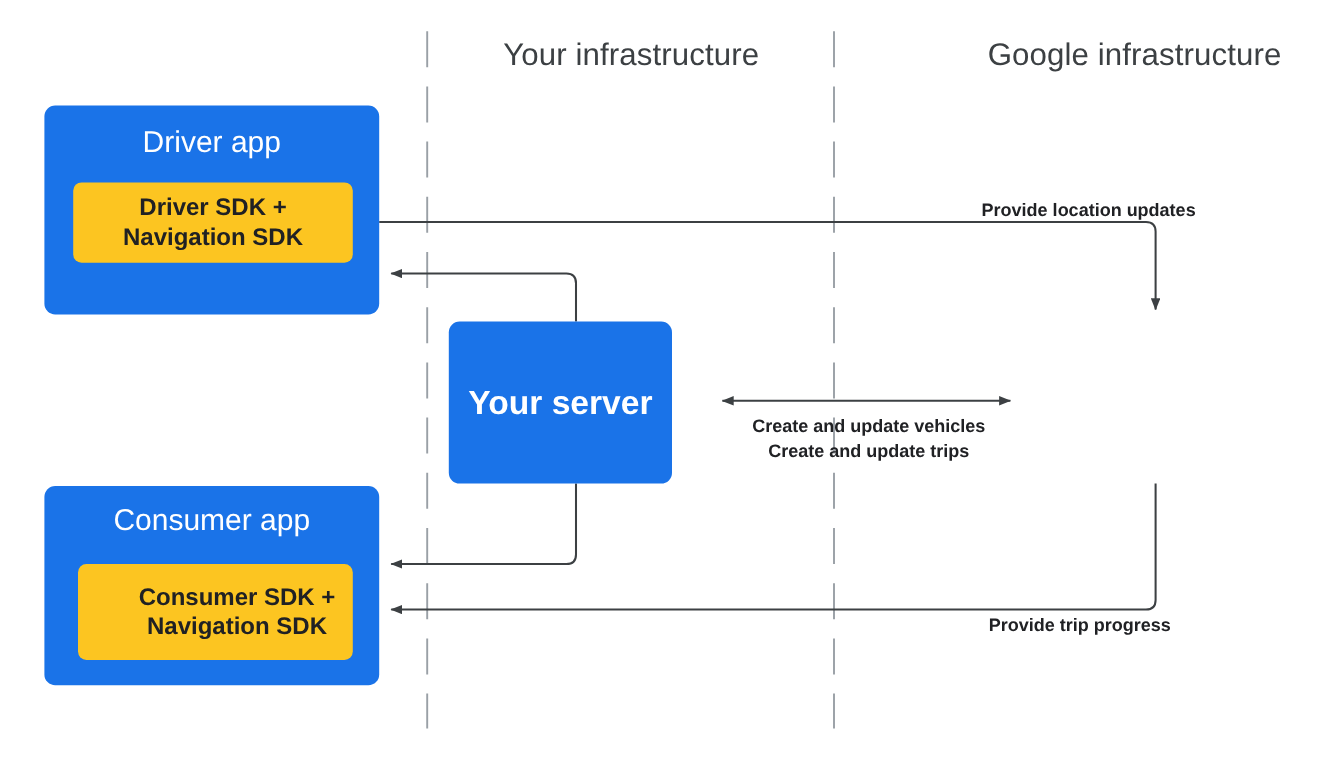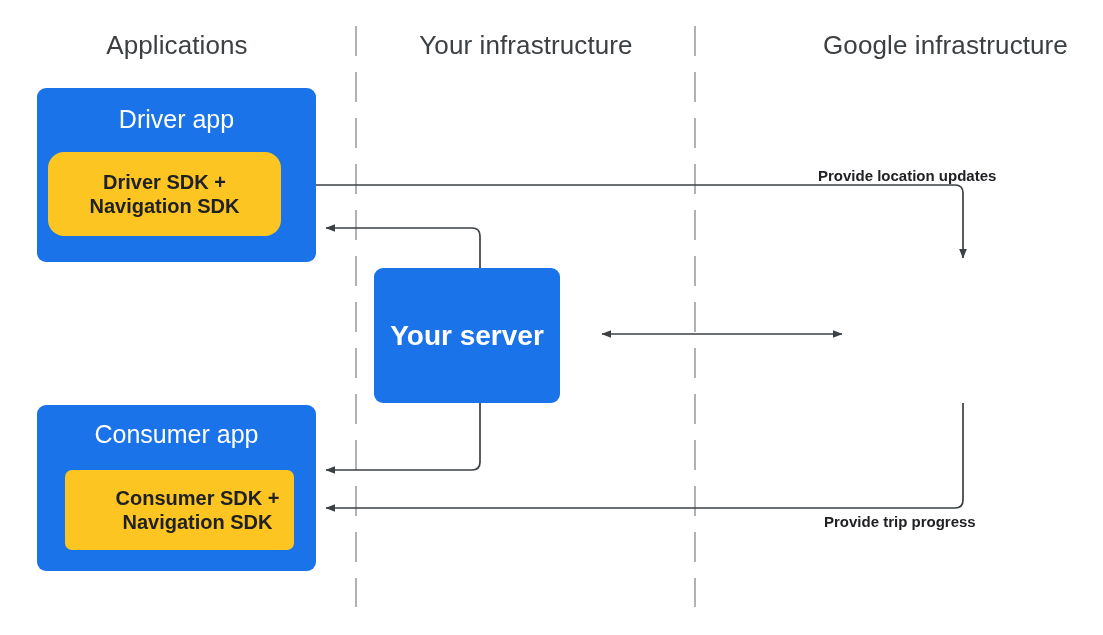--- a/index.html
+++ b/index.html
@@ -106,23 +106,20 @@
     line-height: 1.38;
     white-space: pre-line;
   }
   .edge-label.center { text-align: center; }
 </style>
 </head>
 <body>
 
 <div id="diagram-root">
 
-  <div class="col-header" style="left:0px; top:32px; width:354px;">
-    <span>Applications</span>
-  </div>
   <div class="col-header" style="left:356px; top:32px; width:340px;">
     <span>Your infrastructure</span>
   </div>
   <div class="col-header" style="left:696px; top:32px; width:407px;padding-left:46px;">
     <span>Google infrastructure</span>
   </div>
 
   <svg class="svg-layer" viewBox="0 0 1103 635" xmlns="http://www.w3.org/2000/svg">
     <defs>
       <marker id="arrow-end" markerWidth="10" markerHeight="8" refX="9.4" refY="4" orient="auto" markerUnits="userSpaceOnUse">
@@ -143,36 +140,38 @@
     <path d="M 602 334 L 842 334" fill="none" stroke="#3c4043" stroke-width="1.7" marker-end="url(#arrow-end)" marker-start="url(#arrow-start)"></path>
 
     <path d="M 480 403 L 480 462 Q 480 470 472 470 L 326 470" fill="none" stroke="#3c4043" stroke-width="1.7" marker-end="url(#arrow-end)"></path>
 
     <path d="M 963 403 L 963 500 Q 963 508 955 508 L 326 508" fill="none" stroke="#3c4043" stroke-width="1.7" marker-end="url(#arrow-end)"></path>
   </svg>
 
   <div class="app-box" style="left:37px; top:88px; width:279px; height:174px;">
     <div class="app-title" style="top:19px;">Driver app</div>
   </div>
-  <div class="sdk-box" style="left:48px; top:152px; width:233px; height:84px;border-radius:16px;">
+  <div class="sdk-box" style="left:61px; top:152px; width:233px; height:67px;">
     <div class="sdk-label">Driver SDK +
 Navigation SDK</div>
   </div>
 
   <div class="app-box" style="left:37px; top:405px; width:279px; height:166px;">
     <div class="app-title" style="top:17px;">Consumer app</div>
   </div>
   <div class="sdk-box" style="left:65px; top:470px; width:229px; height:80px;padding-left:36px;">
     <div class="sdk-label">Consumer SDK +
 Navigation SDK</div>
   </div>
 
   <div class="server-box" style="left:374px; top:268px; width:186px; height:135px;">
     <div class="server-label">Your server</div>
   </div>
 
 
   <div class="edge-label" style="left:818px; top:166px;">Provide location updates</div>
 
+  <div class="edge-label center" style="left:604px; top:346px; width:240px;">Create and update vehicles
+Create and update trips</div>
 
   <div class="edge-label" style="left:824px; top:512px;">Provide trip progress</div>
 
 </div>
 
 </body></html>

